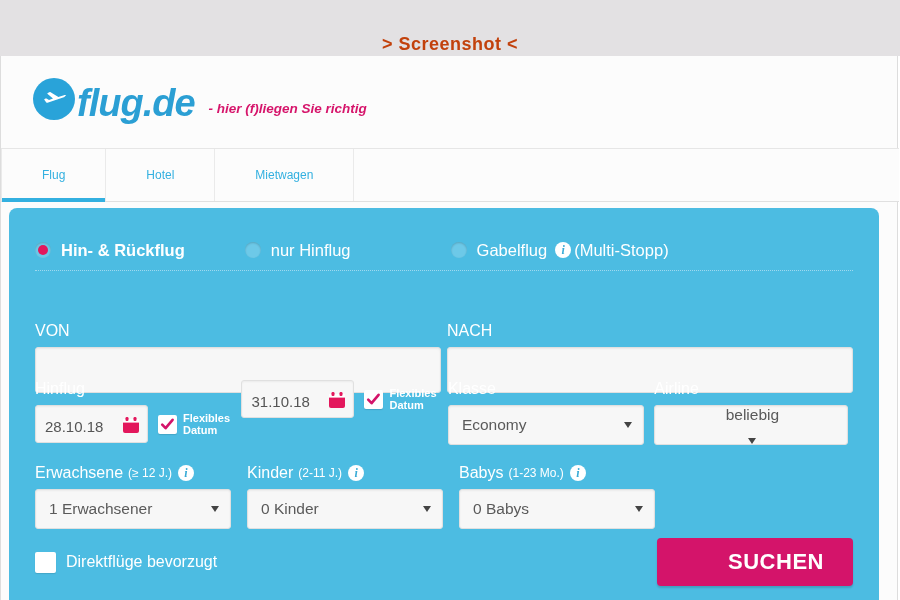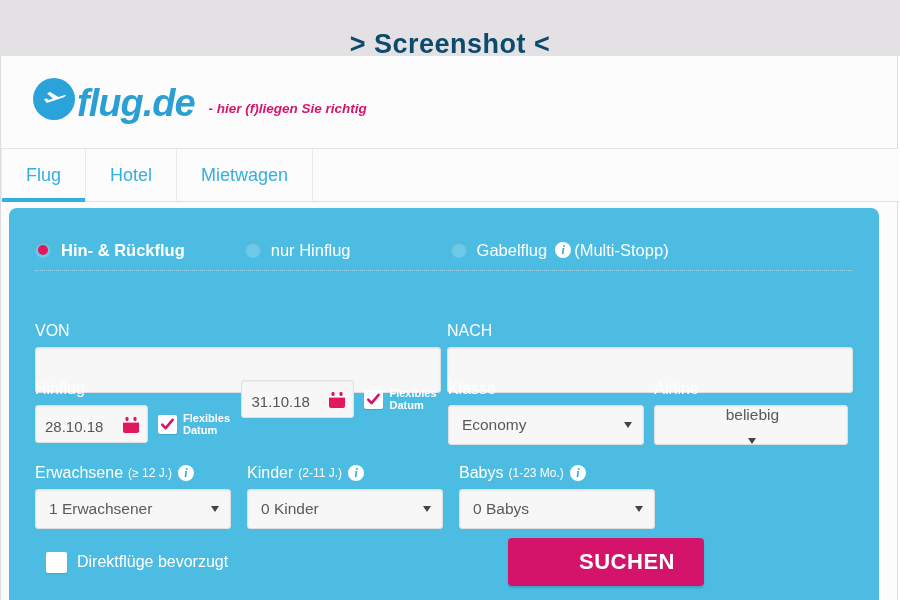--- a/index.html
+++ b/index.html
@@ -19,22 +19,22 @@
   .banner {
     position: absolute;
     left: 0; top: 0;
     width: 900px; height: 56px;
     background: #e3e1e3;
     display: flex;
     align-items: center;
     justify-content: center;
   }
   .banner-text {
-    color: #0c4a6e;
-    font-size: 27px;
+    color: #c2410c;
+    font-size: 18px;
     font-weight: bold;
     letter-spacing: 0.5px;
     margin-top: 32px;
   }
 
   
   .page {
     position: absolute;
     left: 0; top: 56px;
     width: 898px;
@@ -90,23 +90,23 @@
     border-bottom: 1px solid #e0e0e0;
     display: flex;
     align-items: stretch;
     box-sizing: border-box;
     background: #fcfcfc;
   }
   .tab {
     display: flex;
     align-items: center;
     justify-content: center;
-    padding: 0 24px;
+    padding: 0 40px;
     color: #33b0e0;
-    font-size: 18px;
+    font-size: 12px;
     border-right: 1px solid #eaeaea;
     position: relative;
     cursor: pointer;
     box-sizing: border-box;
   }
   .tab:first-child { border-left: 1px solid #eaeaea; }
   .tab.active::after {
     content: "";
     position: absolute;
     left: 0; right: 0; bottom: -1px;
@@ -303,22 +303,22 @@
     left: 26px; top: 256px;
     width: 818px;
     display: flex;
   }
   .pax-col { width: 212px; }
   .sel-pax { width: 196px; }
 
   
   .row4 {
     position: absolute;
-    left: 37px; top: 330px;
-    width: 658px;
+    left: 26px; top: 330px;
+    width: 818px;
     display: flex;
     align-items: center;
     justify-content: space-between;
   }
   .direct-wrap { display: flex; align-items: center; cursor: pointer; }
   .chkbox-lg {
     width: 21px; height: 21px;
     background: #ffffff;
     border-radius: 2px;
     flex: 0 0 auto;

